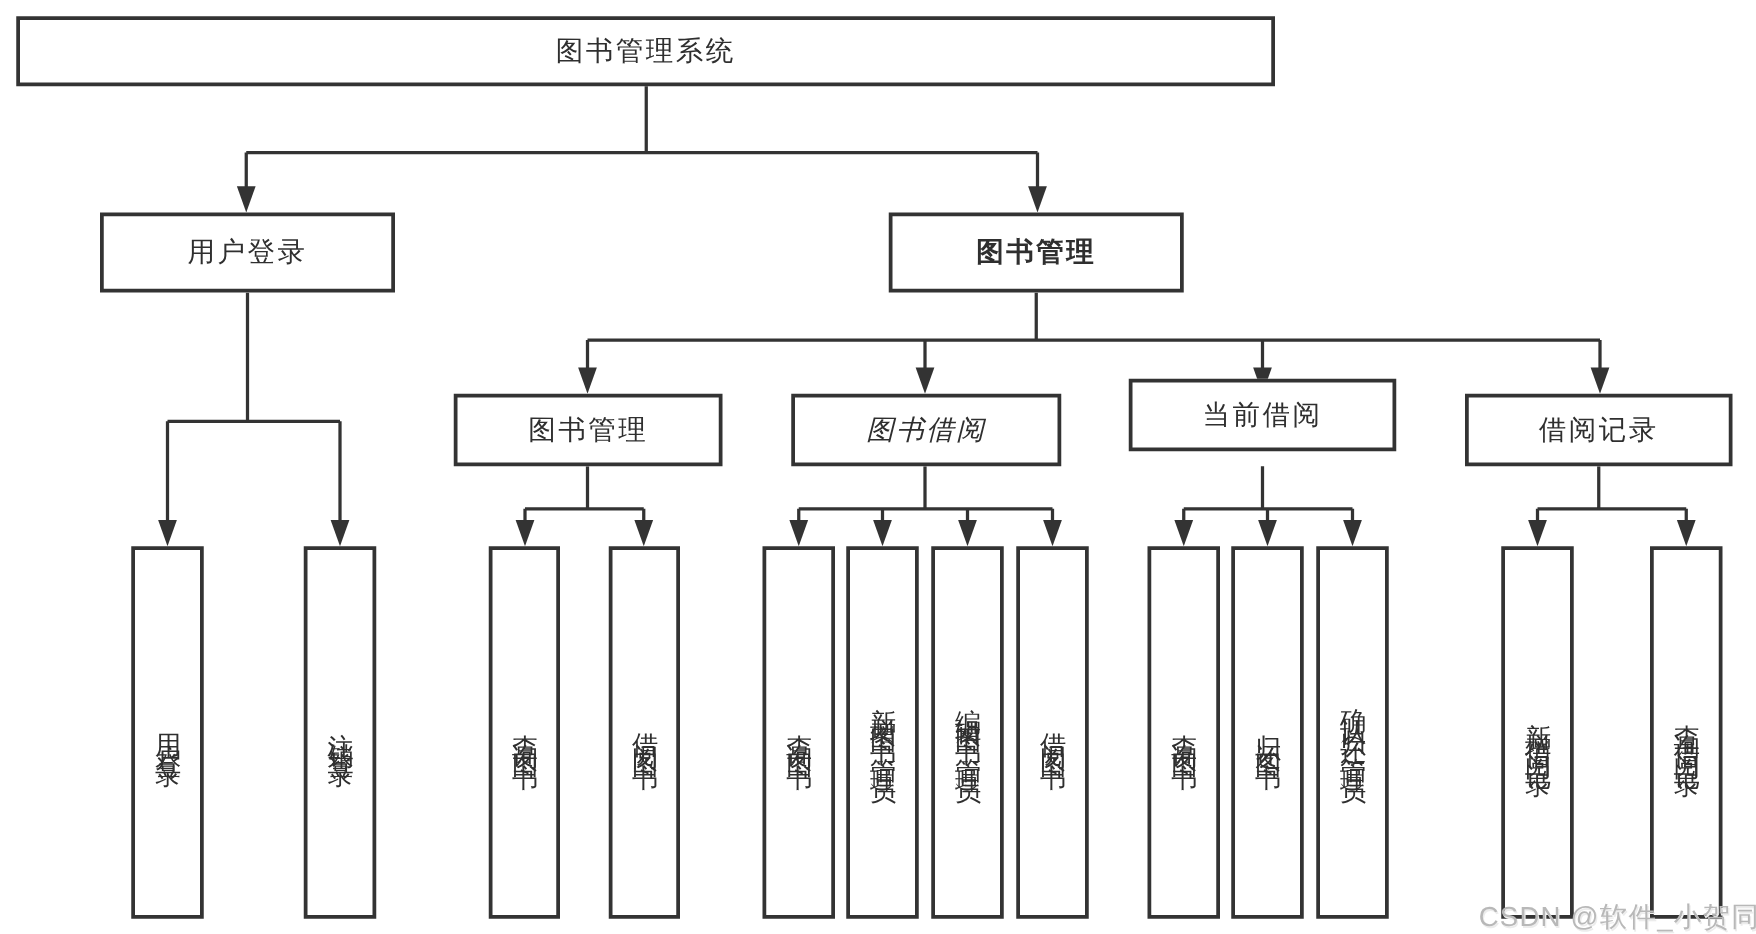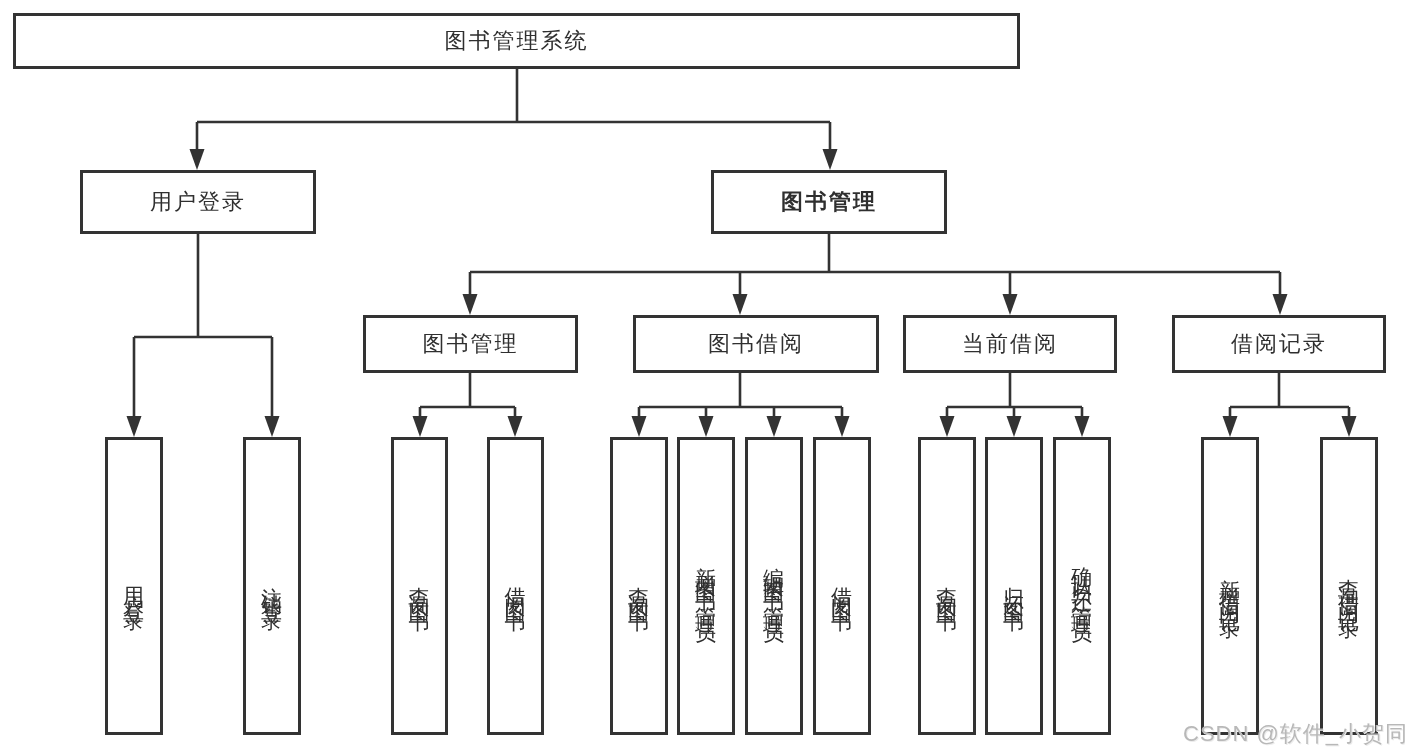--- a/index.html
+++ b/index.html
@@ -107,24 +107,24 @@
   <div class="hbox" style="left:80px; top:170px; width:236px; height:64px;">
     <span>用户登录</span>
   </div>
   <div class="hbox" style="left:711px; top:170px; width:236px; height:64px;font-weight:bold;">
     <span>图书管理</span>
   </div>
 
   <div class="hbox" style="left:363px; top:315px; width:215px; height:58px;">
     <span>图书管理</span>
   </div>
-  <div class="hbox" style="left:633px; top:315px; width:246px; height:58px;">
+  <div class="hbox" style="left:633px; top:315px; width:216px; height:58px;font-style:italic;">
     <span>图书借阅</span>
   </div>
-  <div class="hbox" style="left:903px; top:315px; width:214px; height:58px;">
+  <div class="hbox" style="left:903px; top:303px; width:214px; height:58px;">
     <span>当前借阅</span>
   </div>
   <div class="hbox" style="left:1172px; top:315px; width:214px; height:58px;">
     <span>借阅记录</span>
   </div>
 
   <div class="vbox" style="left:105px; top:437px; width:58px; height:298px;">
     <span>用户登录</span>
   </div>
   <div class="vbox" style="left:243px; top:437px; width:58px; height:298px;">

